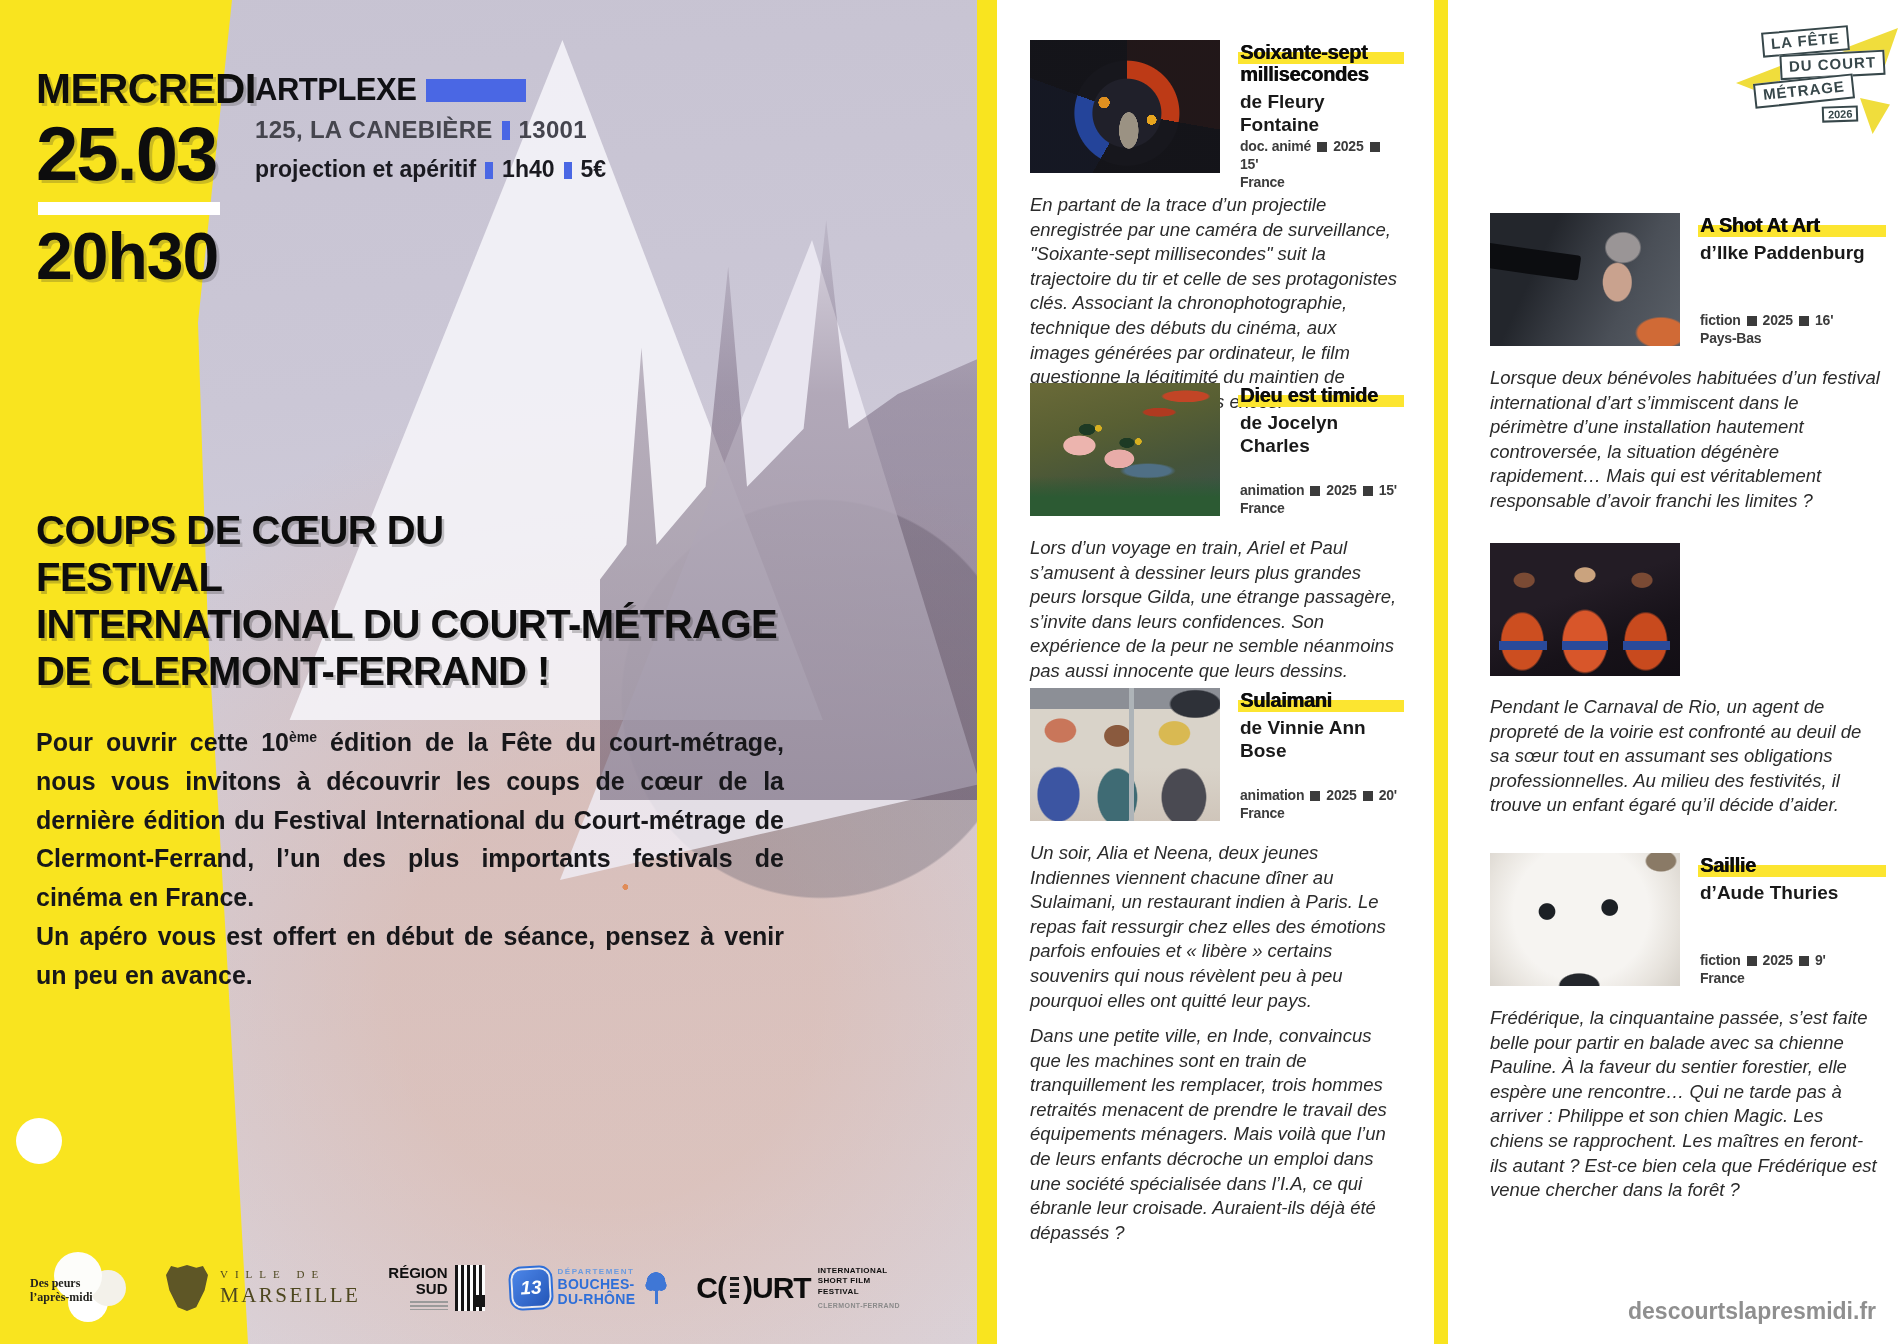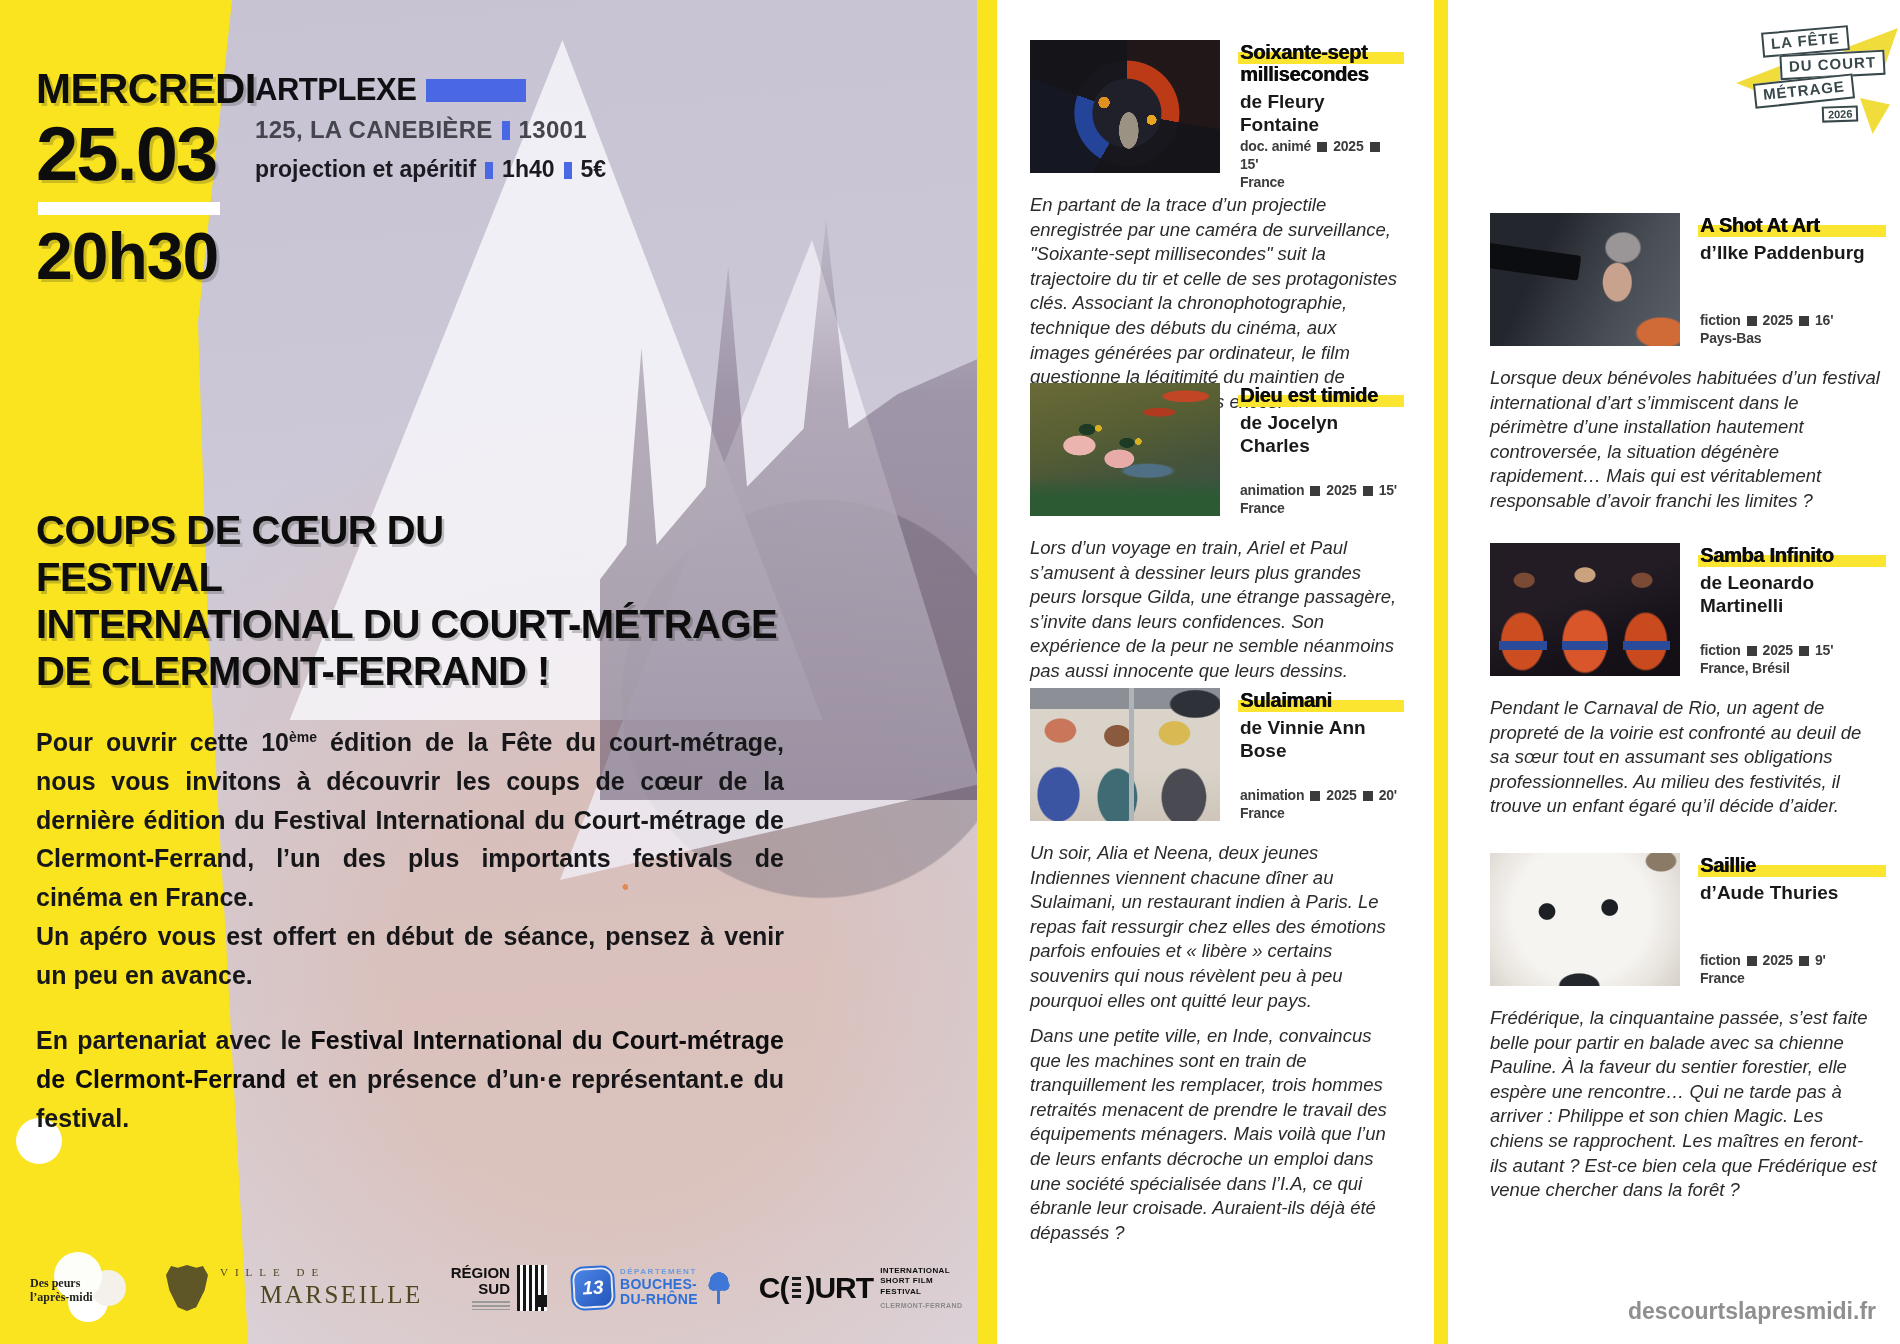--- a/index.html
+++ b/index.html
@@ -61,21 +61,21 @@
   .p-descourts{position:relative;width:108px;height:76px;}
   .dc-circles{position:absolute;left:24px;top:2px;width:48px;height:48px;border-radius:50%;background:#fdfdfa;
     box-shadow:30px 12px 0 -6px #f3f1ea, 10px 26px 0 -4px #ffffff;}
   .dc-text{position:absolute;left:0;top:26px;font-family:"Liberation Serif",serif;font-weight:700;
     font-size:12px;line-height:1.2;color:#23231f;}
   .p-marseille{display:flex;align-items:center;gap:12px;}
   .crest{width:42px;height:46px;background:#5e5626;
     clip-path:polygon(50% 0,72% 6%,88% 2%,100% 22%,92% 55%,72% 92%,50% 100%,28% 92%,8% 55%,0 22%,12% 2%,28% 6%);}
   .mars-text{font-family:"Liberation Serif",serif;color:#4d471f;line-height:1.25;}
   .mars-l1{font-size:11px;letter-spacing:7px;}
-  .mars-l2{font-size:25px;letter-spacing:2.5px;margin-left:40px;}
+  .mars-l2{font-size:21px;letter-spacing:2.5px;}
   .p-region{display:flex;align-items:flex-start;gap:7px;}
   .region-text{text-align:right;font-weight:900;font-size:15px;line-height:1.08;color:#0f0f0f;}
   .region-sub{height:9px;width:38px;margin-left:auto;margin-top:4px;
     background:repeating-linear-gradient(180deg,#9a9a9a 0 2px,transparent 2px 4px);}
   .region-flag{width:30px;height:46px;position:relative;
     background:repeating-linear-gradient(90deg,#151515 0 3px,#fcfcfc 3px 6px);}
   .region-flag::after{content:'';position:absolute;right:0;bottom:4px;width:12px;height:12px;background:#151515;}
   .p-bdr{display:flex;align-items:center;gap:9px;color:#2f6fd8;}
   .bdr-badge{width:36px;height:36px;border-radius:9px;background:linear-gradient(135deg,#4c86e8,#2456b8);
     color:#fff;font-weight:900;font-style:italic;font-size:19px;display:flex;align-items:center;
@@ -234,21 +234,20 @@
 
     <h2 class="display poster-subtitle">
       <span>COUPS DE CŒUR DU</span>
       <span>FESTIVAL</span>
       <span>INTERNATIONAL DU COURT-MÉTRAGE</span>
       <span>DE CLERMONT-FERRAND !</span>
     </h2>
 
     <p class="para p1"><span>Pour ouvrir cette 10</span><sup>ème</sup><span> édition de la Fête du court-métrage, nous vous invitons à découvrir les coups de cœur de la dernière édition du Festival International du Court-métrage de Clermont-Ferrand, l’un des plus importants festivals de cinéma en France.</span></p>
     <p class="para p2">Un apéro vous est offert en début de séance, pensez à venir un peu en avance.</p>
-    <p class="para p3"><span>En partenariat avec le </span><b>Festival International du Court-métrage de Clermont-Ferrand</b><span> et en présence d’un·e représentant.e du festival.</span></p>
 
     <div class="resa-circle"></div>
 
     <div class="partners">
       <div class="p-descourts">
         <div class="dc-circles"></div>
         <div class="dc-text"><span>Des peurs</span><br><span>l’après-midi</span></div>
       </div>
       <div class="p-marseille">
         <div class="crest"></div>
@@ -383,31 +382,20 @@
           <div class="country">Pays-Bas</div>
         </div>
       </div>
     </div>
     <p class="film-desc">Lorsque deux bénévoles habituées d’un festival international d’art s’immiscent dans le périmètre d’une installation hautement controversée, la situation dégénère rapidement… Mais qui est véritablement responsable d’avoir franchi les limites ?</p>
   </article>
 
   <article class="film f2">
     <div class="film-head">
       <div class="film-img still-carnival"></div>
-      <div class="film-info">
-        <div class="film-title-wrap">
-          <span class="hl-bar"></span>
-          <h3 class="film-title">Samba Infinito</h3>
-        </div>
-        <div class="film-director">de Leonardo Martinelli</div>
-        <div class="film-meta">
-          <span class="genre">fiction</span><span class="sq"></span><span class="year">2025</span><span class="sq"></span><span class="dur">15'</span>
-          <div class="country">France, Brésil</div>
-        </div>
-      </div>
     </div>
     <p class="film-desc">Pendant le Carnaval de Rio, un agent de propreté de la voirie est confronté au deuil de sa sœur tout en assumant ses obligations professionnelles. Au milieu des festivités, il trouve un enfant égaré qu’il décide d’aider.</p>
   </article>
 
   <article class="film f3">
     <div class="film-head">
       <div class="film-img still-dog"></div>
       <div class="film-info">
         <div class="film-title-wrap">
           <span class="hl-bar"></span>

